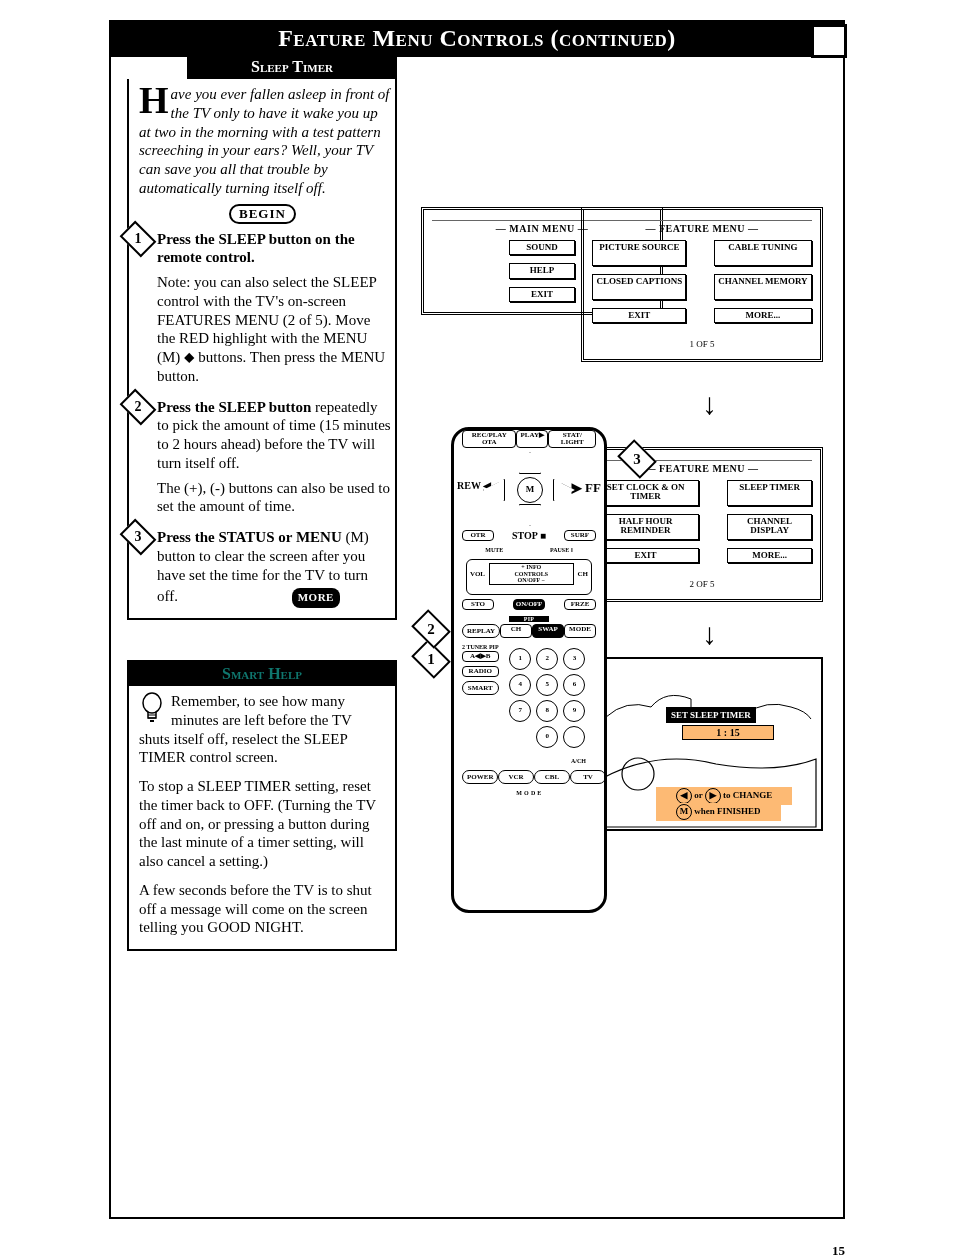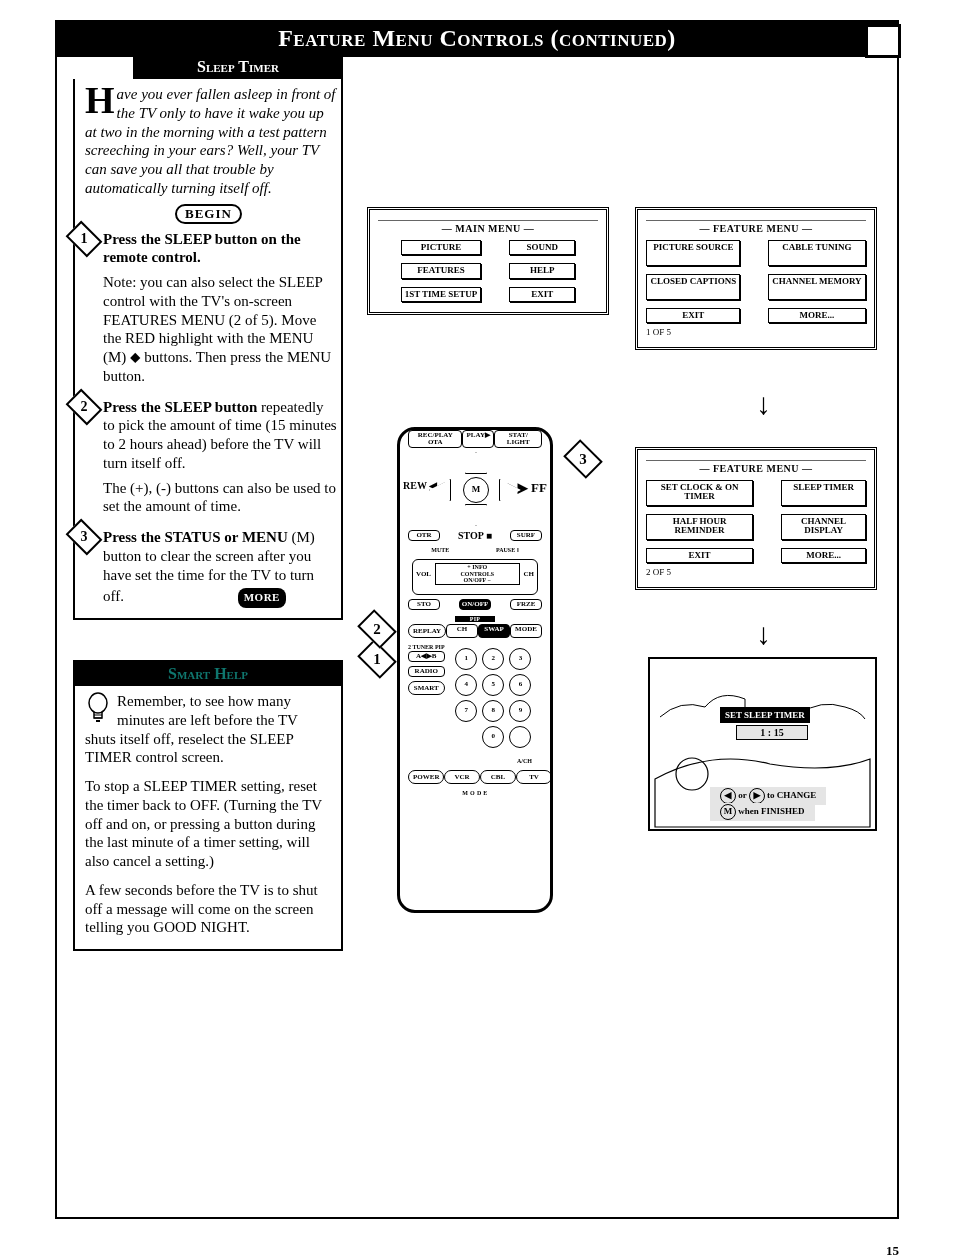--- a/index.html
+++ b/index.html
@@ -4,21 +4,21 @@
 <style>
   body {
     margin: 0;
     padding: 0;
     background: #fff;
     font-family: "Times New Roman", Times, serif;
     color: #000;
     width: 954px;
   }
   .page {
-    width: 844px;
+    width: 736px;
     margin: 20px auto 40px auto;
     position: relative;
   }
   .title-bar {
     background: #000;
     color: #fff;
     font-weight: bold;
     font-variant: small-caps;
     text-align: center;
     font-size: 24px;
@@ -192,22 +192,22 @@
     text-align:center;
     padding:2px 3px;
     min-width:58px;
     line-height:1.05;
     background:#fff;
     box-shadow: 1px 1px 0 #000;
   }
   .osd-btn.dbl { min-height:20px; }
   .panel-footer {
     font-size:9px;
-    text-align:left;
-    margin-top:4px;
+    text-align:center;
+    margin-top:16px;
   }
   .down-arrow {
     position:absolute;
     right: 110px;
     font-size: 30px;
     font-weight:bold;
   }
   .down-arrow.a1 { top: 330px; }
   .down-arrow.a2 { top: 560px; }
 
@@ -220,22 +220,22 @@
     height: 170px;
     border: 2px solid #000;
     background: #fff;
     overflow:hidden;
   }
   .sleep-graphic .label-box {
     border:1.5px solid #000;
     font-size:10px;
     font-weight:bold;
     text-align:center;
-    padding:1px 10px;
-    background:#e5e5e5;
+    padding:1px 20px;
+    background:#fdba74;
     position:absolute;
   }
   .sleep-graphic .sg-title { top: 48px; left: 70px; background:#000; color:#fff; font-size:9px; padding:2px 4px; }
   .sleep-graphic .sg-time  { top: 66px; left: 86px; width:50px; }
   .sleep-graphic .sg-hint  { bottom: 24px; left: 60px; font-size:9px; border:none; }
   .sleep-graphic .sg-hint2 { bottom: 8px; left: 60px; font-size:9px; border:none; }
   .key-icon {
     display:inline-block;
     border:1.5px solid #000;
     border-radius:50%;
@@ -436,25 +436,20 @@
         </div>
       </div>
 
     </div>
 
     <div class="right-col">
 
       <div class="tv-panel main-menu">
         <div class="panel-title">— <span>MAIN MENU</span> —</div>
         <div class="panel-grid">
-          <div class="panel-col">
-            <div class="osd-btn">PICTURE</div>
-            <div class="osd-btn">FEATURES</div>
-            <div class="osd-btn">1ST TIME SETUP</div>
-          </div>
           <div class="panel-col">
             <div class="osd-btn">SOUND</div>
             <div class="osd-btn">HELP</div>
             <div class="osd-btn">EXIT</div>
           </div>
         </div>
       </div>
 
       <div class="tv-panel feat-menu-1">
         <div class="panel-title">— <span>FEATURE MENU</span> —</div>

